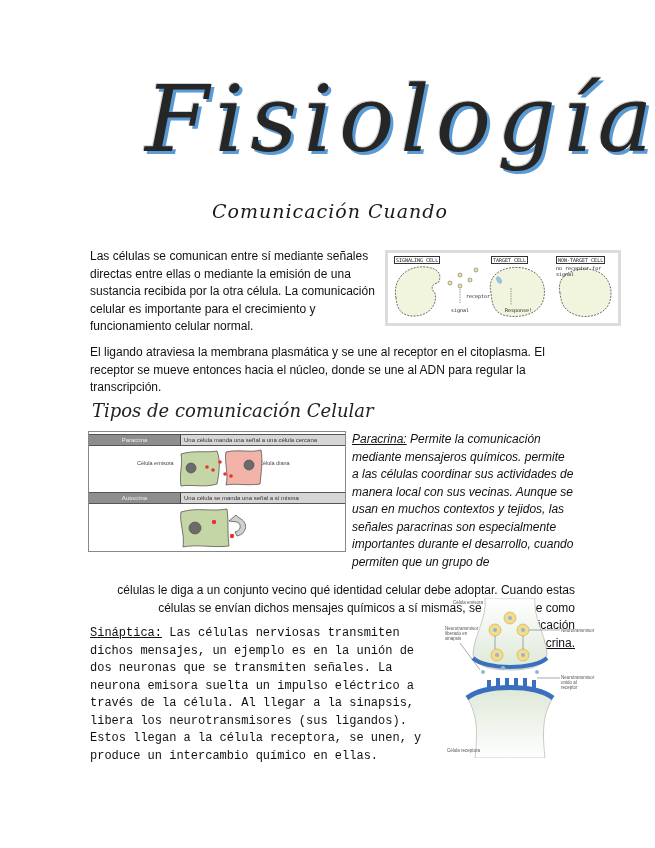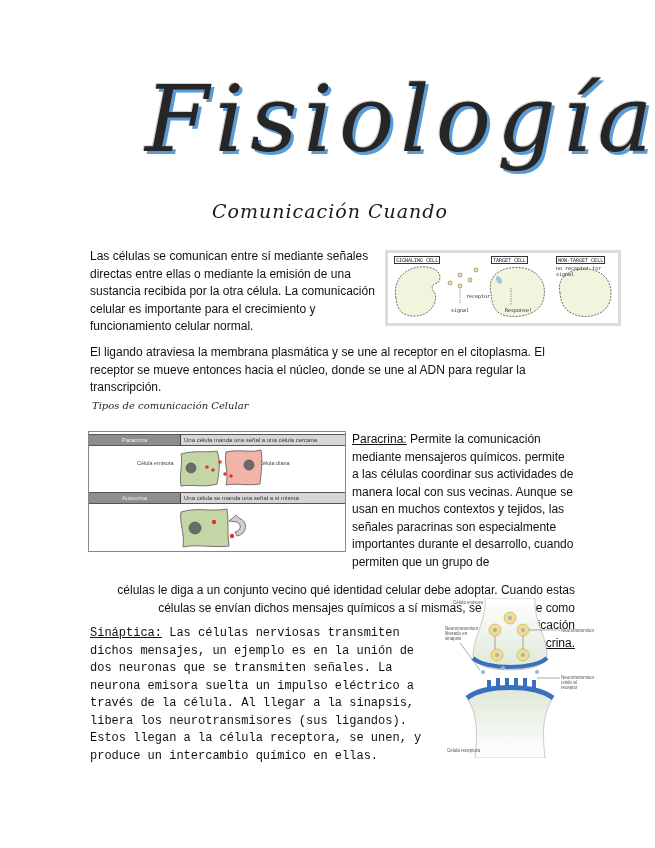--- a/index.html
+++ b/index.html
@@ -14,28 +14,28 @@
       text-shadow: 3px 3px 0 #5b9bd5, -1px -1px 0 #cfcfcf;
     }
     .subtitle {
       position: absolute; left: 200px; top: 200px; width: 260px; text-align: center;
       font-family: "DejaVu Serif", serif; font-style: italic; font-size: 19px; letter-spacing: 1px; color: #1a1a1a;
     }
 
     .para { position: absolute; font-size: 12px; line-height: 17.5px; color: #111; }
     .p-intro { left: 90px; top: 248px; width: 285px; }
     .p-ligando { left: 90px; top: 344px; width: 470px; }
-    .p-paracrina { left: 352px; top: 431px; width: 222px; }
+    .p-paracrina { left: 352px; top: 431px; width: 222px; font-style: italic; }
     .p-cont { left: 90px; top: 582px; width: 485px; text-align: right; }
     .p-sinaptica { left: 90px; top: 625px; width: 340px; font-family: Liberation Mono, monospace; }
     .u { text-decoration: underline; }
 
     .heading2 {
       position: absolute; left: 92px; top: 400px;
-      font-family: "DejaVu Serif", serif; font-style: italic; font-size: 10px; color: #222;
+      font-family: "DejaVu Serif", serif; font-style: italic; font-size: 18px; color: #222;
     }
 
     
     .fig-cells { position: absolute; left: 385px; top: 250px; width: 236px; height: 76px; border: 3px solid #dcdcdc; background: #fff; }
     .fig-cells .lbl { position: absolute; font-size: 5px; font-family: "DejaVu Sans Mono", monospace; color: #222; }
     .fig-cells .boxed { border: 1px solid #333; padding: 0 1px; }
 
     
     .fig-table { position: absolute; left: 88px; top: 431px; width: 258px; height: 121px; border: 1px solid #888; background: #fff; }
     .row-head { position: absolute; left: 0; width: 256px; height: 12px; display: flex; border-top: 1px solid #555; border-bottom: 1px solid #555; }

